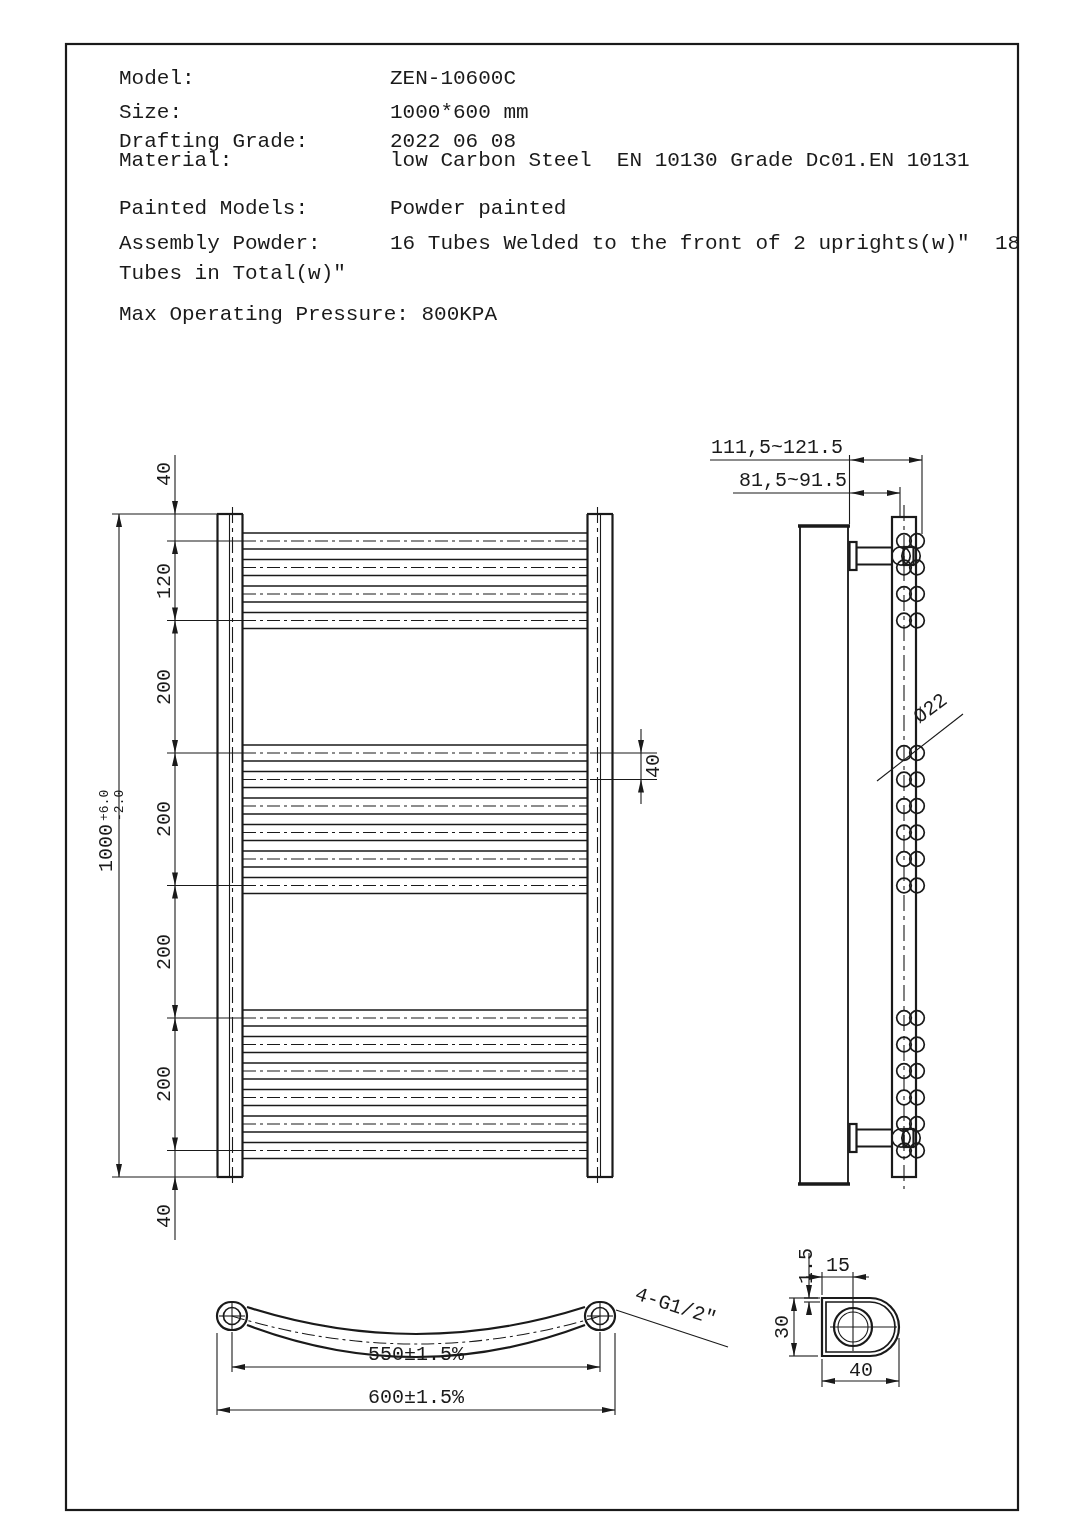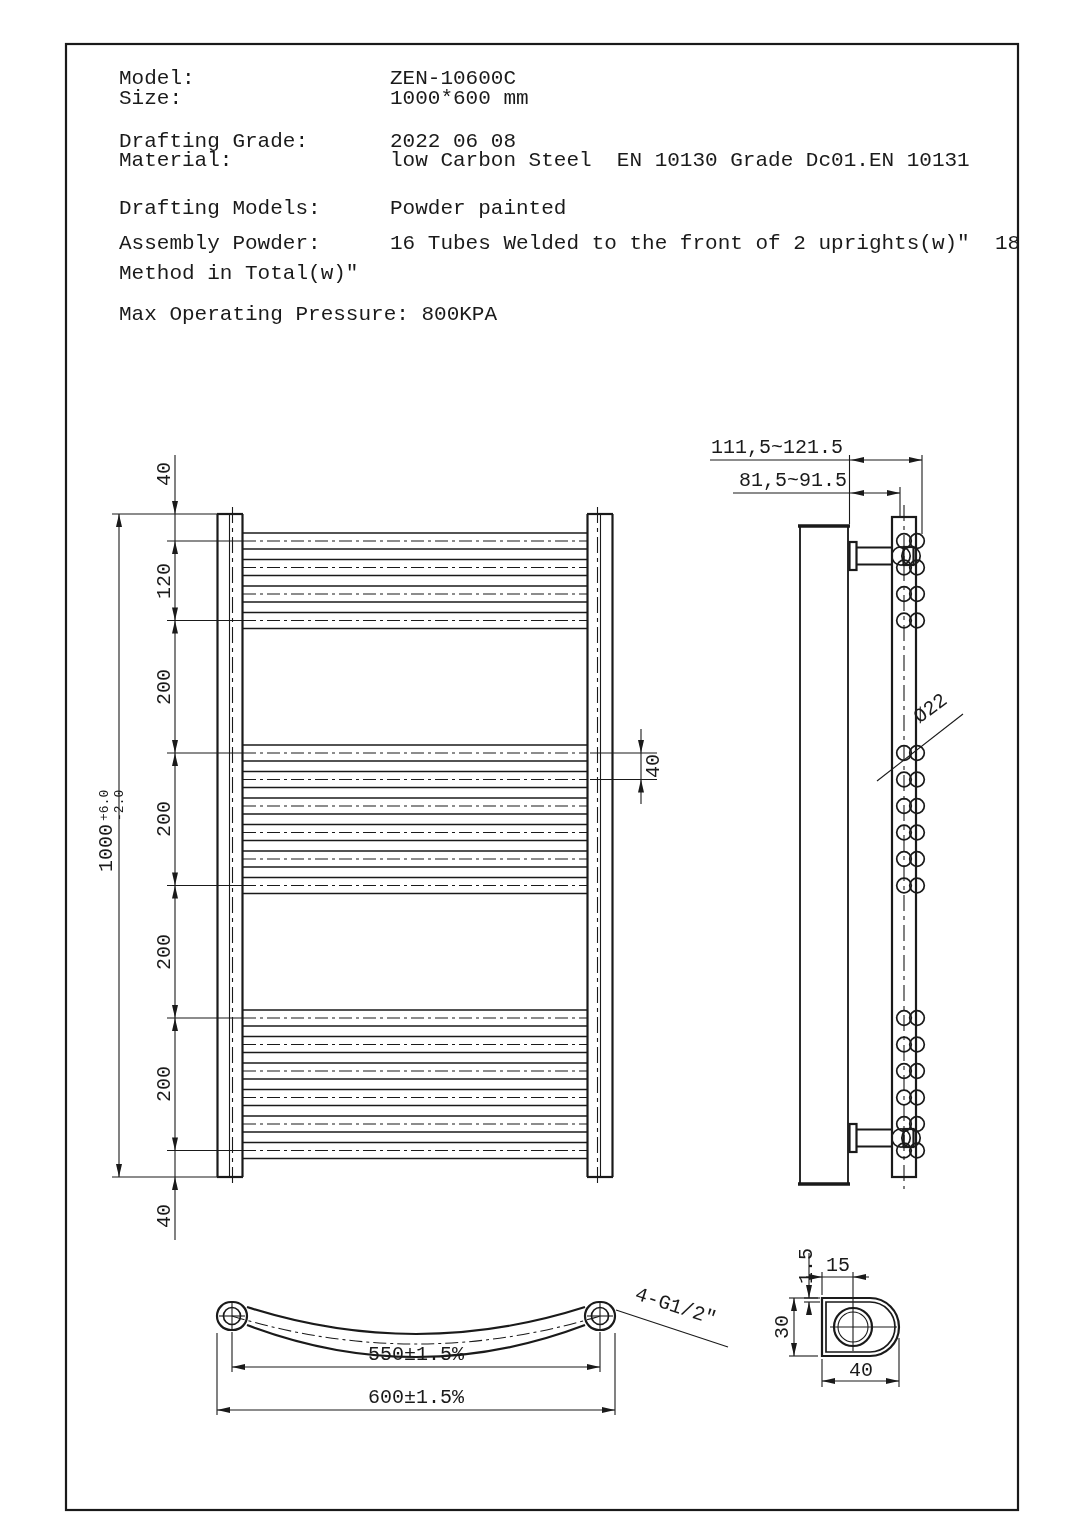--- a/index.html
+++ b/index.html
@@ -318,22 +318,22 @@
         <path d="M0,0 L-13,3 L-13,-3 Z" class="ar" transform="translate(809,1302) rotate(-90)"></path>
         <path d="M0,0 L-13,3 L-13,-3 Z" class="ar" transform="translate(794,1298) rotate(-90)"></path>
         <path d="M0,0 L-13,3 L-13,-3 Z" class="ar" transform="translate(794,1356) rotate(90)"></path>
         <path d="M0,0 L-13,3 L-13,-3 Z" class="ar" transform="translate(822,1381) rotate(180)"></path>
         <path d="M0,0 L-13,3 L-13,-3 Z" class="ar" transform="translate(899,1381) rotate(0)"></path>
       </g>
 </svg>
 
 <div>
   <div class="spec-row" style="top:66px"><span class="lab">Model:</span><span class="val">ZEN-10600C</span></div>
-  <div class="spec-row" style="top:86px"><span class="lab">Size:</span><span class="val">1000*600 mm</span></div>
+  <div class="spec-row" style="top:100px"><span class="lab">Size:</span><span class="val">1000*600 mm</span></div>
   <div class="spec-row" style="top:129px"><span class="lab">Drafting Grade:</span><span class="val">2022 06 08</span></div>
   <div class="spec-row" style="top:148px"><span class="lab">Material:</span><span class="val">low Carbon Steel  EN 10130 Grade Dc01.EN 10131</span></div>
-  <div class="spec-row" style="top:196px"><span class="lab">Drafting Models:</span><span class="val">Powder painted</span></div>
+  <div class="spec-row" style="top:196px"><span class="lab">Painted Models:</span><span class="val">Powder painted</span></div>
   <div class="spec-row" style="top:231px"><span class="lab">Assembly Powder:</span><span class="val">16 Tubes Welded to the front of 2 uprights(w)″  18</span></div>
-  <div class="spec-row" style="top:261px"><span class="val">Method in Total(w)″</span></div>
+  <div class="spec-row" style="top:261px"><span class="val">Tubes in Total(w)″</span></div>
   <div class="spec-row" style="top:302px"><span class="val">Max Operating Pressure: 800KPA</span></div>
 </div>
 
 </div>
 
 </body></html>

